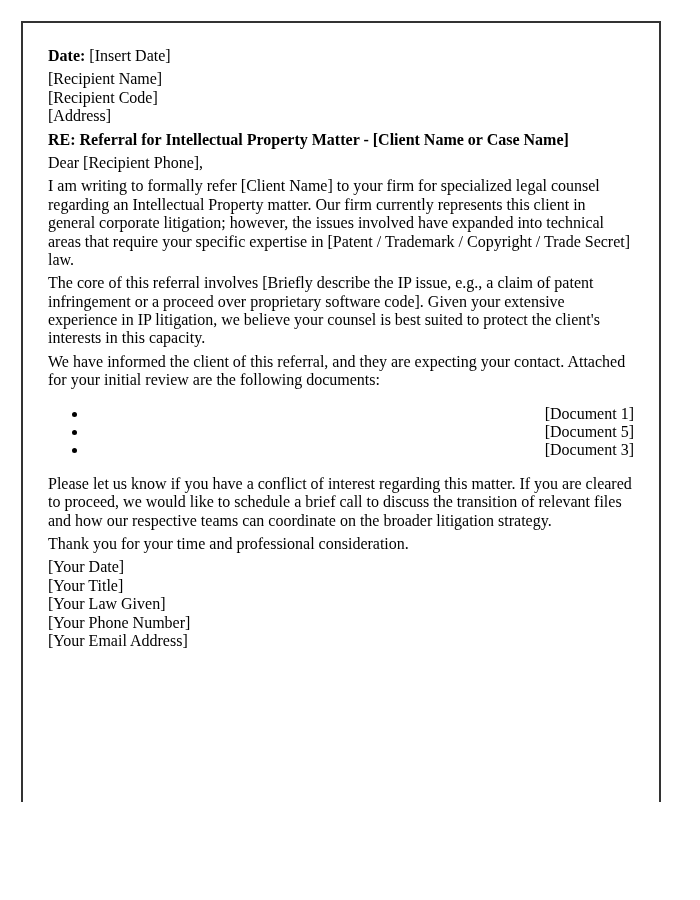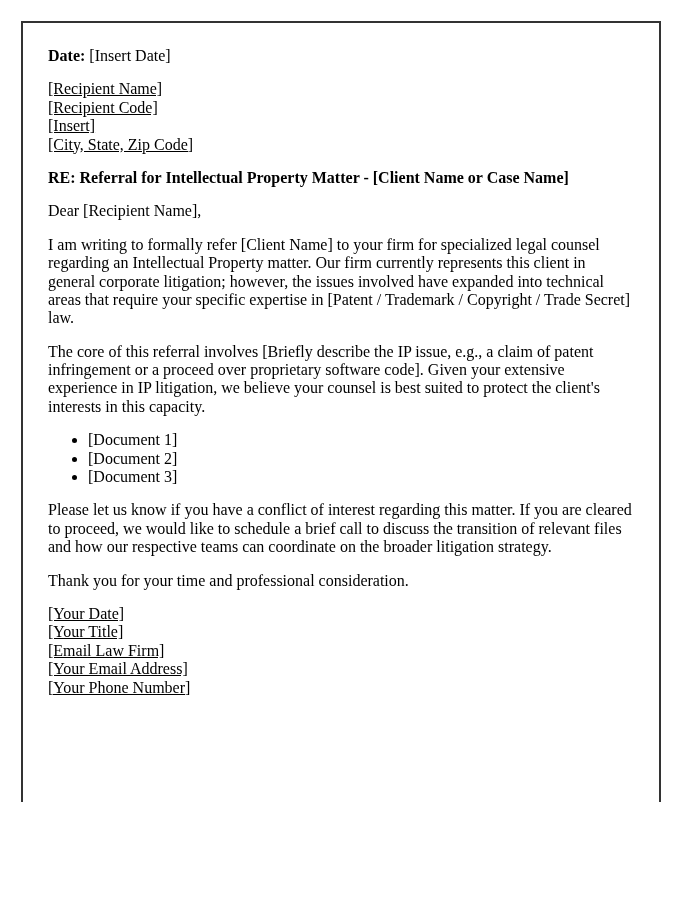--- a/index.html
+++ b/index.html
@@ -20,69 +20,70 @@
     border: 2px solid var(--border-color, #333333);
     border-bottom: none;
     padding: 24px 25px 0 25px;
     overflow: hidden;
     background: #ffffff;
     color: #000000;
     font-family: "Liberation Serif", "DejaVu Serif", serif;
     font-size: 16px;
     line-height: 1.15;
   }
-  .block { margin: 15px 0; }
+  .block { margin: 5px 0; }
   .letter-box > :first-child { margin-top: 0; }
   .bold { font-weight: bold; }
   ul.doc-list {
     margin: 15px 0;
     padding-left: 40px;
     list-style-type: disc;
+    text-align: right;
   }
   ul.doc-list li { margin: 0; }
-  .address-block div, .signature-block div { display: block; text-decoration: underline; }
+  .address-block div, .signature-block div { display: block; }
 </style>
 </head>
 <body style="background: rgb(255, 255, 255);">
 
 <div class="letter-box">
 
   <p class="block">
     <span class="bold">Date:</span>
     <span>[Insert Date]</span>
   </p>
 
   <div class="block address-block">
     <div>[Recipient Name]</div>
     <div>[Recipient Code]</div>
-    <div>[Insert]</div>
-    <div>[City, State, Zip Code]</div>
+    <div>[Address]</div>
   </div>
 
   <p class="block bold">RE: Referral for Intellectual Property Matter - [Client Name or Case Name]</p>
 
-  <p class="block">Dear [Recipient Name],</p>
+  <p class="block">Dear [Recipient Phone],</p>
 
   <p class="block">I am writing to formally refer [Client Name] to your firm for specialized legal counsel regarding an Intellectual Property matter. Our firm currently represents this client in general corporate litigation; however, the issues involved have expanded into technical areas that require your specific expertise in [Patent / Trademark / Copyright / Trade Secret] law.</p>
 
   <p class="block">The core of this referral involves [Briefly describe the IP issue, e.g., a claim of patent infringement or a proceed over proprietary software code]. Given your extensive experience in IP litigation, we believe your counsel is best suited to protect the client's interests in this capacity.</p>
 
+  <p class="block">We have informed the client of this referral, and they are expecting your contact. Attached for your initial review are the following documents:</p>
 
   <ul class="block doc-list">
     <li>[Document 1]</li>
-    <li>[Document 2]</li>
+    <li>[Document 5]</li>
     <li>[Document 3]</li>
   </ul>
 
   <p class="block">Please let us know if you have a conflict of interest regarding this matter. If you are cleared to proceed, we would like to schedule a brief call to discuss the transition of relevant files and how our respective teams can coordinate on the broader litigation strategy.</p>
 
   <p class="block">Thank you for your time and professional consideration.</p>
 
 
   <div class="block signature-block">
     <div>[Your Date]</div>
     <div>[Your Title]</div>
-    <div>[Email Law Firm]</div>
+    <div>[Your Law Given]</div>
+    <div>[Your Phone Number]</div>
     <div>[Your Email Address]</div>
-    <div>[Your Phone Number]</div>
   </div>
 
 </div>
 
 </body></html>

